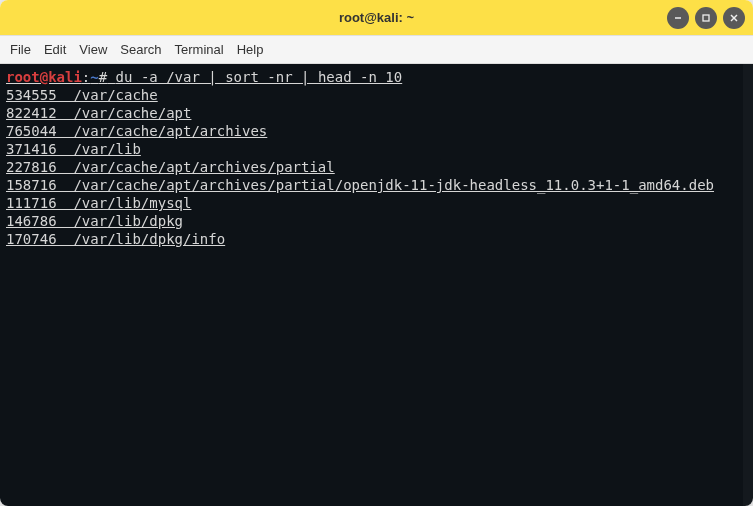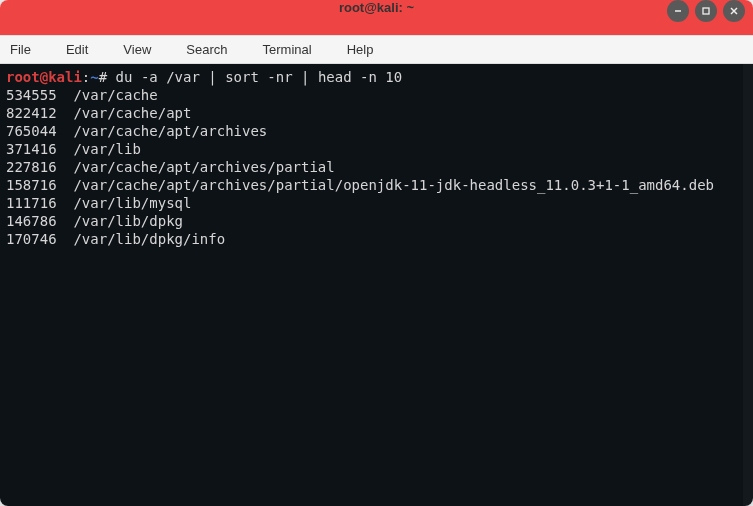--- a/index.html
+++ b/index.html
@@ -13,23 +13,24 @@
     .window {
       display: flex;
       flex-direction: column;
       height: 100%;
       background: #fff;
       border-radius: 8px;
       overflow: hidden;
       box-shadow: 0 2px 10px rgba(0,0,0,0.2);
     }
     .titlebar {
-      background: #ef4444;
+      background: #fde047;
       height: 36px;
       display: flex;
+      align-items: center;
       justify-content: center;
       position: relative;
       border-bottom: 1px solid #e0e0e0;
     }
     .title-text {
       font-size: 13px;
       font-weight: bold;
       color: #333;
     }
     .window-controls {
@@ -51,21 +52,21 @@
       font-size: 11px;
       line-height: 1;
     }
     .ctrl-btn svg { width: 10px; height: 10px; }
     .menubar {
       background: #f5f5f5;
       height: 28px;
       display: flex;
       align-items: center;
       padding: 0 10px;
-      gap: 35px;
+      gap: 13px;
       border-bottom: 1px solid #ddd;
     }
     .menu-item {
       font-size: 13px;
       color: #333;
       cursor: pointer;
     }
     .terminal-area {
       flex: 1;
       background: #0d1217;
@@ -73,20 +74,21 @@
       font-family: "DejaVu Sans Mono", "Liberation Mono", monospace;
       font-size: 14px;
       line-height: 18px;
       overflow: hidden;
       position: relative;
     }
     .term-line {
       white-space: pre-wrap;
       word-break: break-all;
       color: #d6d6d6;
+      text-decoration: underline;
     }
     .prompt-user { color: #d83f3f; font-weight: bold; }
     .prompt-colon { color: #d6d6d6; }
     .prompt-path { color: #4a78c9; font-weight: bold; }
     .prompt-hash { color: #d6d6d6; }
     .cmd { color: #d6d6d6; }
     .cursor-line { display: inline; }
     .scrollbar {
       position: absolute;
       right: 0;

